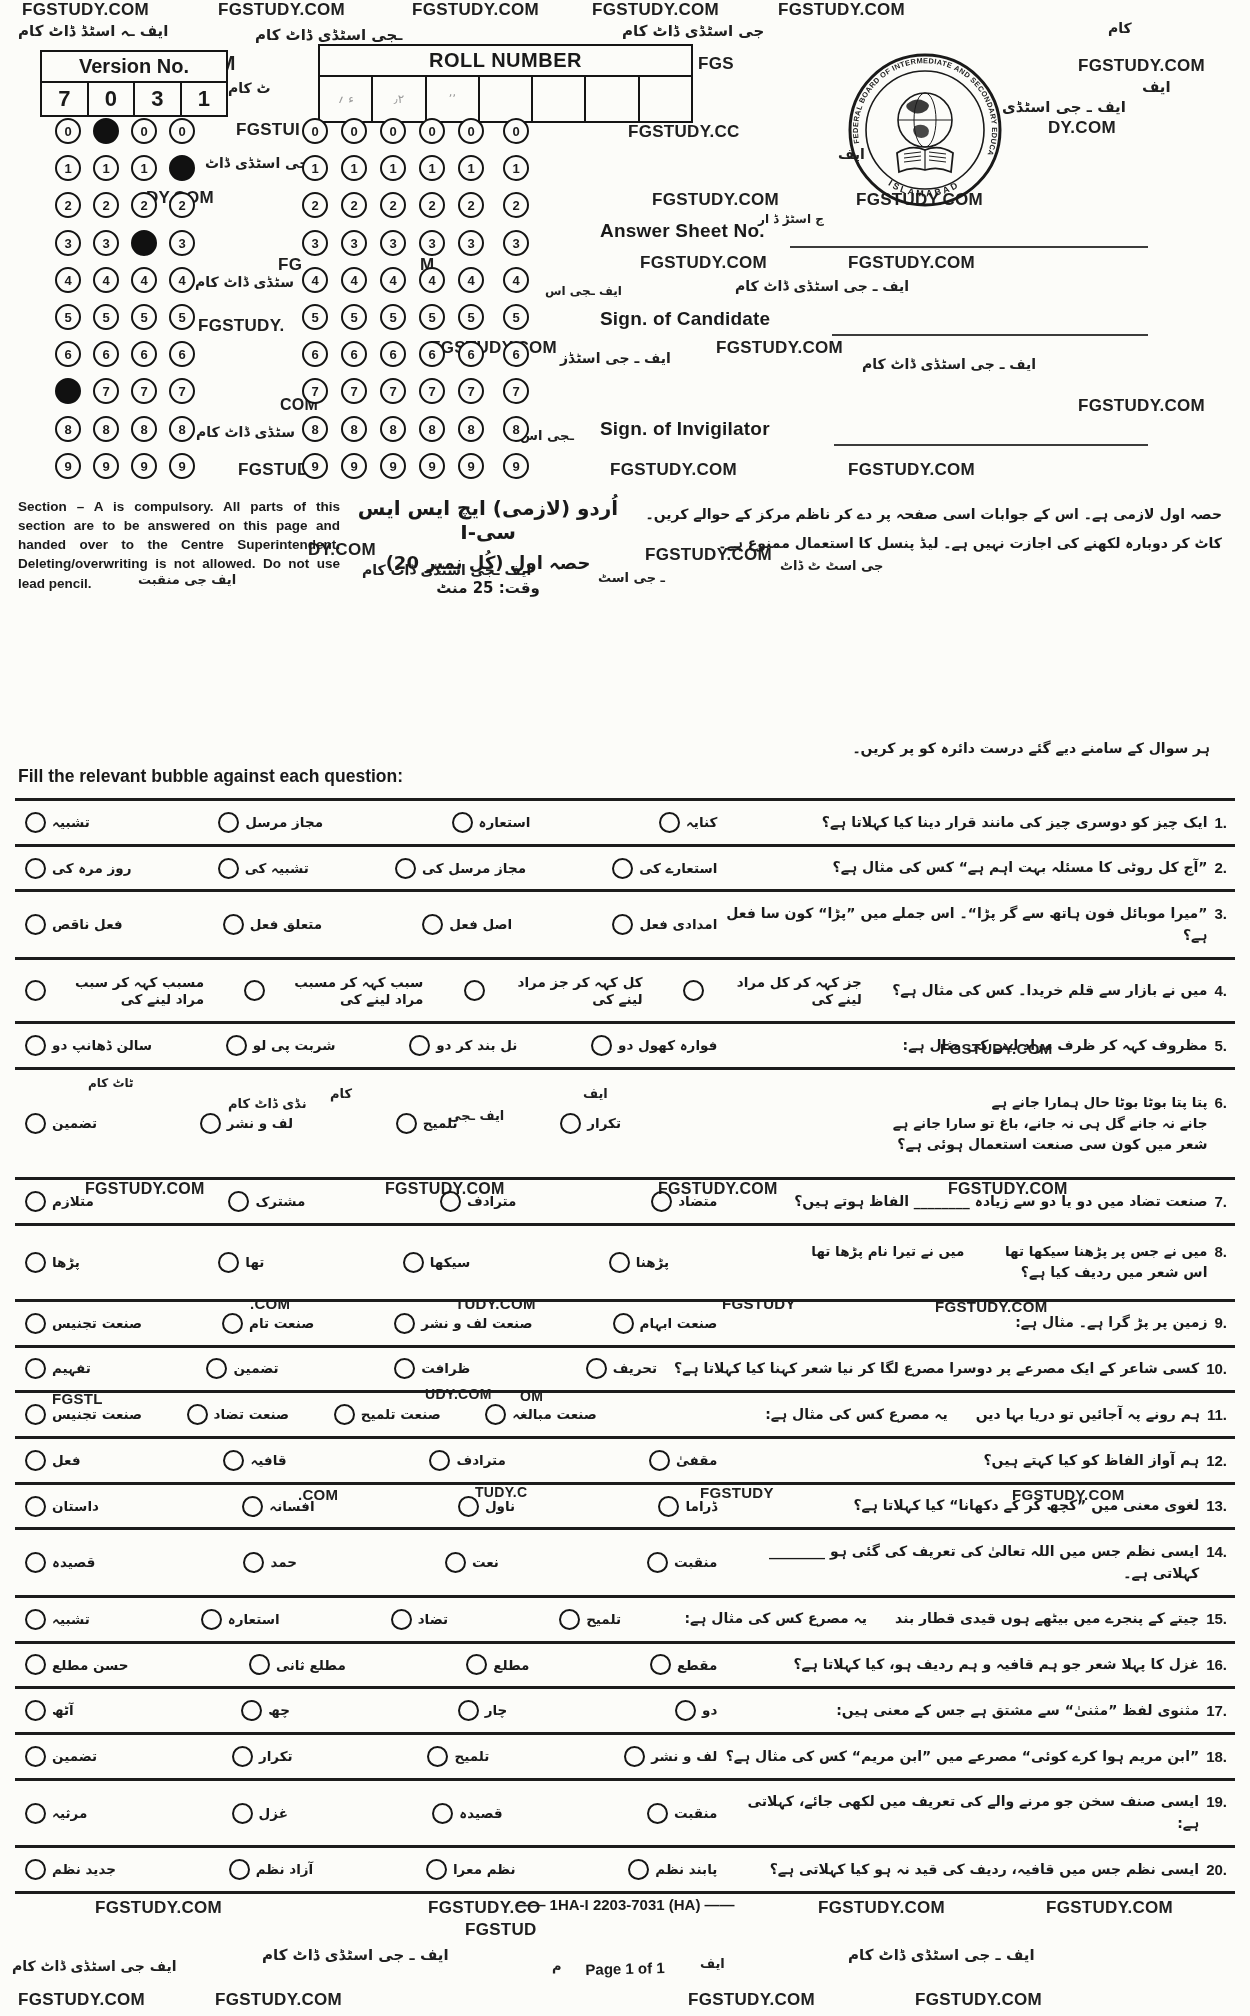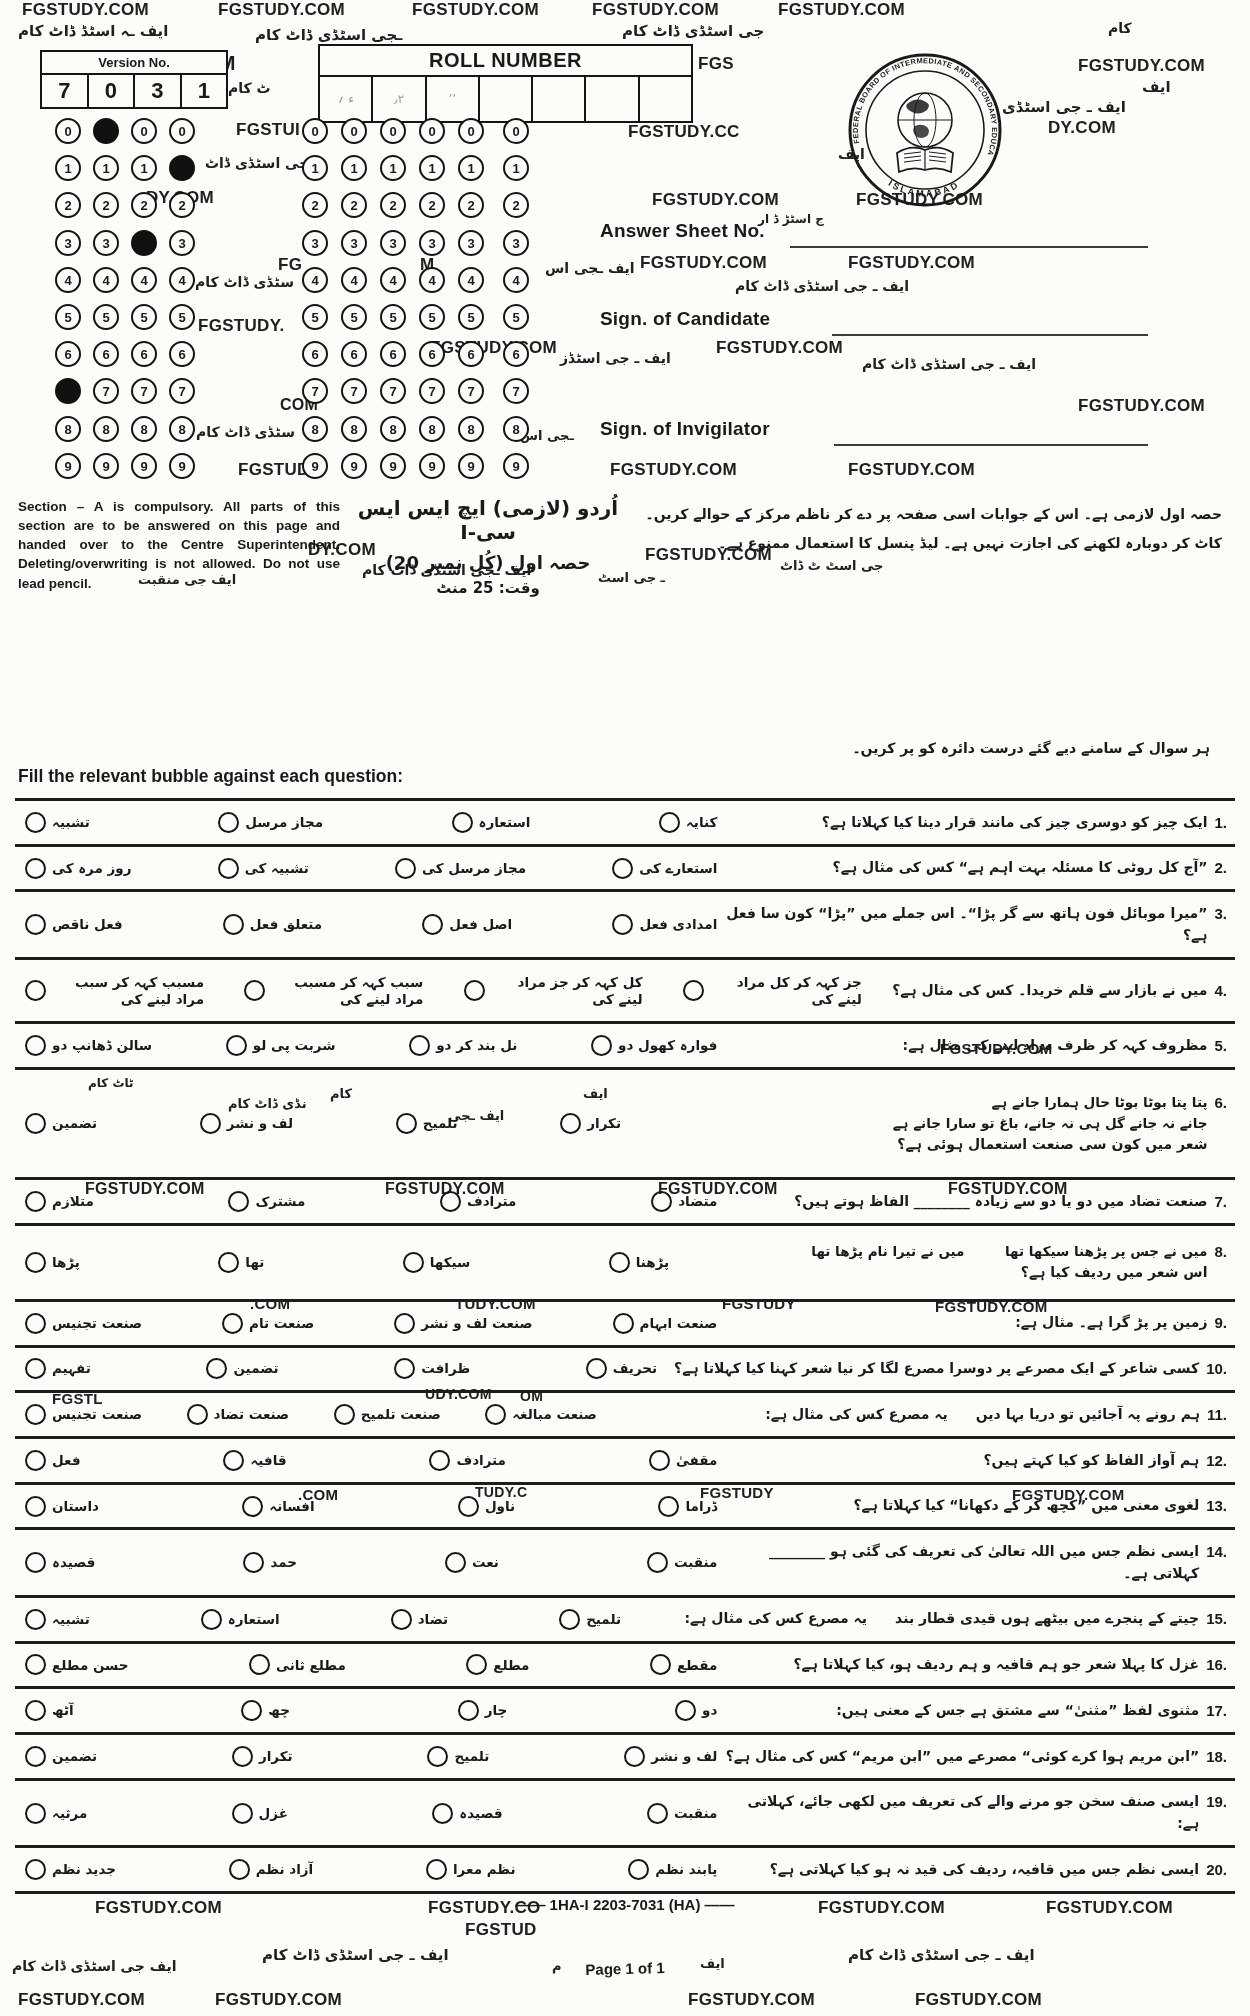--- a/index.html
+++ b/index.html
@@ -5,21 +5,21 @@
   *{margin:0;padding:0;box-sizing:border-box}
   html,body{background:#777}
   .page{position:relative;width:1250px;height:2016px;margin:0 auto;background:#fcfcf9;
         font-family:"Liberation Sans",sans-serif;color:#1a1a1a;overflow:hidden}
   
   #wm-layer{position:absolute;inset:0;z-index:1}
   .wm{position:absolute;font-weight:bold;font-size:17px;color:#202020;letter-spacing:.3px;white-space:nowrap}
   .wm.urwm{font-family:"DejaVu Sans",sans-serif;direction:rtl;font-weight:600;font-size:15px}
   
   .vbox{position:absolute;left:40px;top:50px;width:188px;border:2.5px solid #151515;background:#fcfcf9;z-index:2}
-  .vbox-h{border-bottom:2.5px solid #151515;font-weight:bold;font-size:13px;text-align:center;padding:3px 0}
+  .vbox-h{border-bottom:2.5px solid #151515;font-weight:bold;font-size:20px;text-align:center;padding:3px 0}
   .vcells{display:flex}
   .vcell{flex:1;border-right:2.5px solid #151515;text-align:center;font-size:22px;font-weight:bold;padding:3px 0}
   .vcell:last-child{border-right:none}
   .rbox{position:absolute;left:318px;top:44px;width:375px;border:2.5px solid #151515;background:#fcfcf9;z-index:2}
   .rbox-h{border-bottom:2.5px solid #151515;font-weight:bold;font-size:20px;text-align:center;padding:3px 0;letter-spacing:.5px}
   .rcells{display:flex;height:44px}
   .rcell{flex:1;border-right:2px solid #151515;display:flex;align-items:center;justify-content:center}
   .rcell:last-child{border-right:none}
   .rmark{color:#9a9a9a;font-size:12px;font-family:"DejaVu Sans",sans-serif}
   
@@ -91,21 +91,21 @@
       <span class="wm urwm" style="left: 838px; top: 146px; font-size: 14px;">ایف</span>
       <span class="wm" style="left: 146px; top: 188px;">DY.COM</span>
       <span class="wm" style="left: 652px; top: 190px;">FGSTUDY.COM</span>
       <span class="wm" style="left: 856px; top: 190px;">FGSTUDY.COM</span>
       <span class="wm urwm" style="left: 758px; top: 212px; font-size: 12px;">ج اسٹڑ ڈ ار</span>
       <span class="wm" style="left: 278px; top: 255px;">FG</span>
       <span class="wm" style="left: 420px; top: 255px;">M</span>
       <span class="wm" style="left: 640px; top: 253px;">FGSTUDY.COM</span>
       <span class="wm" style="left: 848px; top: 253px;">FGSTUDY.COM</span>
       <span class="wm urwm" style="left: 195px; top: 274px; font-size: 14px;">سٹڈی ڈاٹ کام</span>
-      <span class="wm urwm" style="left: 545px; top: 260px; font-size: 14px;">ایف ـجی اس</span>
+      <span class="wm urwm" style="left: 545px; top: 284px; font-size: 12px;">ایف ـجی اس</span>
       <span class="wm urwm" style="left: 735px; top: 278px; font-size: 14px;">ایف ـ جی اسٹڈی ڈاٹ کام</span>
       <span class="wm" style="left: 198px; top: 316px;">FGSTUDY.</span>
       <span class="wm" style="left: 430px; top: 338px;">FGSTUDY.COM</span>
       <span class="wm" style="left: 716px; top: 338px;">FGSTUDY.COM</span>
       <span class="wm urwm" style="left: 560px; top: 350px; font-size: 14px;">ایف ـ جی اسٹڈز</span>
       <span class="wm urwm" style="left: 862px; top: 356px; font-size: 14px;">ایف ـ جی اسٹڈی ڈاٹ کام</span>
       <span class="wm" style="left: 280px; top: 396px; font-size: 16px;">COM</span>
       <span class="wm" style="left: 1078px; top: 396px;">FGSTUDY.COM</span>
       <span class="wm urwm" style="left: 196px; top: 424px; font-size: 14px;">سٹڈی ڈاٹ کام</span>
       <span class="wm urwm" style="left: 520px; top: 428px; font-size: 13px;">ـجی اس</span>

